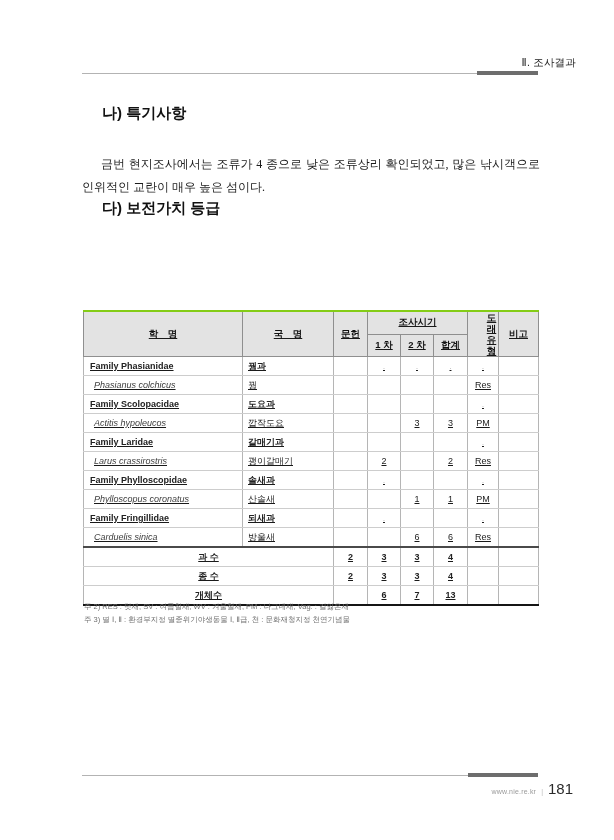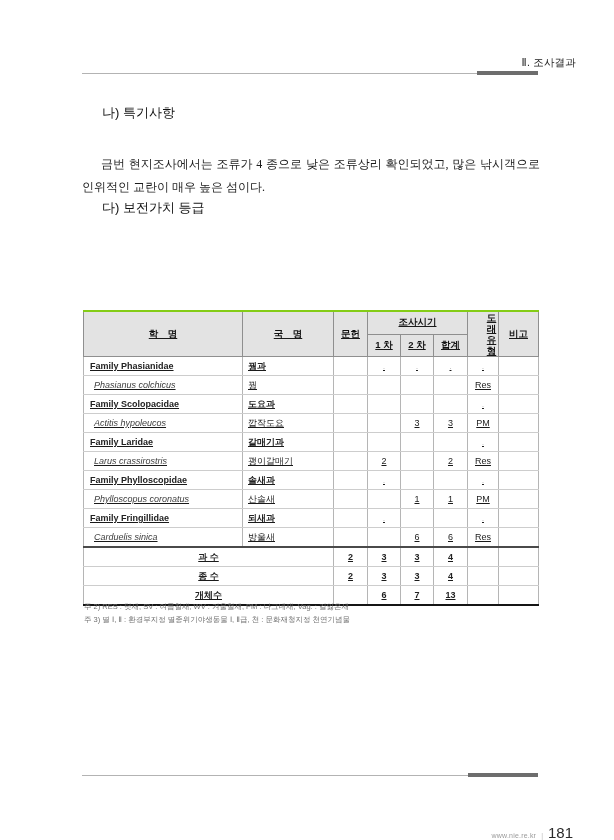--- a/index.html
+++ b/index.html
@@ -5,21 +5,21 @@
   html,body{margin:0;padding:0;background:#ffffff;}
   .page{position:relative;width:614px;height:840px;background:#ffffff;overflow:hidden;
         font-family:"Liberation Sans","DejaVu Sans",sans-serif;color:#1a1a1a;padding-left:40px;}
 
   
   .hdr-label{position:absolute;top:56px;right:78px;font-size:10.5px;color:#222;letter-spacing:0.2px;}
   .hdr-rule{position:absolute;top:73px;left:82px;width:456px;height:0;border-top:1px solid #b3b3b3;}
   .hdr-rule-accent{position:absolute;top:71px;left:477px;width:61px;height:4px;background:#6d6d6d;}
 
   
-  .sec-heading{position:absolute;left:102px;font-size:13px;font-weight:normal;color:#111;}
+  .sec-heading{position:absolute;left:102px;font-size:15px;font-weight:bold;color:#111;}
   .h-na{top:104px;}
   .h-da{top:199px;}
   .para{position:absolute;left:82px;width:458px;font-family:"Liberation Serif","DejaVu Serif",serif;
         font-size:12px;line-height:23px;text-align:justify;text-indent:19px;color:#1c1c1c;margin-top:24px;}
   .p-na{top:129px;}
   .p-da{top:225px;}
 
   
   .caption{position:absolute;top:287px;left:84px;font-size:10px;font-weight:normal;color:#111;margin-top:22px;}
   .table-wrap{position:absolute;top:310px;left:83px;}
@@ -41,21 +41,21 @@
   tr.sum td{font-weight:bold;}
   td.sum-label{text-align:center;font-weight:bold;}
   .two-line span{display:block;line-height:11px;margin-left:17px;}
 
   
   .notes{position:absolute;top:600px;left:84px;font-size:7.5px;line-height:13px;color:#6f6f6f;}
 
   
   .ftr-rule{position:absolute;top:775px;left:82px;width:456px;height:0;border-top:1px solid #b3b3b3;}
   .ftr-rule-accent{position:absolute;top:773px;left:468px;width:70px;height:4px;background:#6d6d6d;}
-  .ftr-text{position:absolute;top:824px;right:81px;display:flex;align-items:baseline;}
+  .ftr-text{position:absolute;top:780px;right:81px;display:flex;align-items:baseline;}
   .ftr-url{font-size:7px;color:#9a9a9a;letter-spacing:0.2px;}
   .ftr-sep{font-size:7px;color:#bbbbbb;margin:0 5px;}
   .ftr-page{font-size:15px;color:#2a2a2a;}
 </style>
 </head>
 <body>
 
 <div class="page">
 
   <div class="hdr-label">Ⅱ. 조사결과</div>

